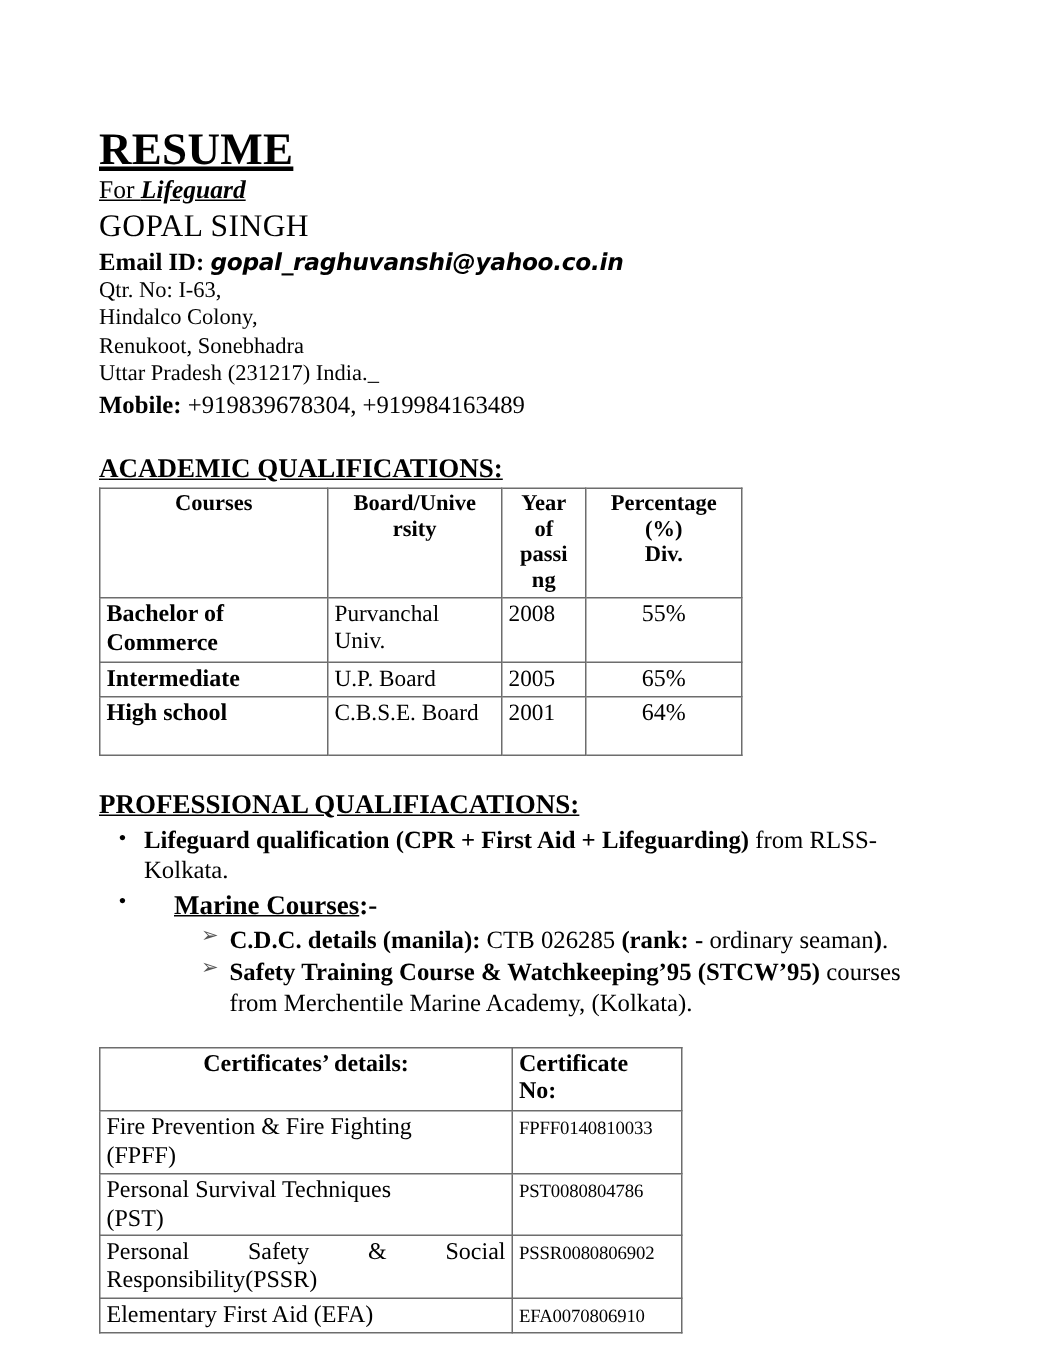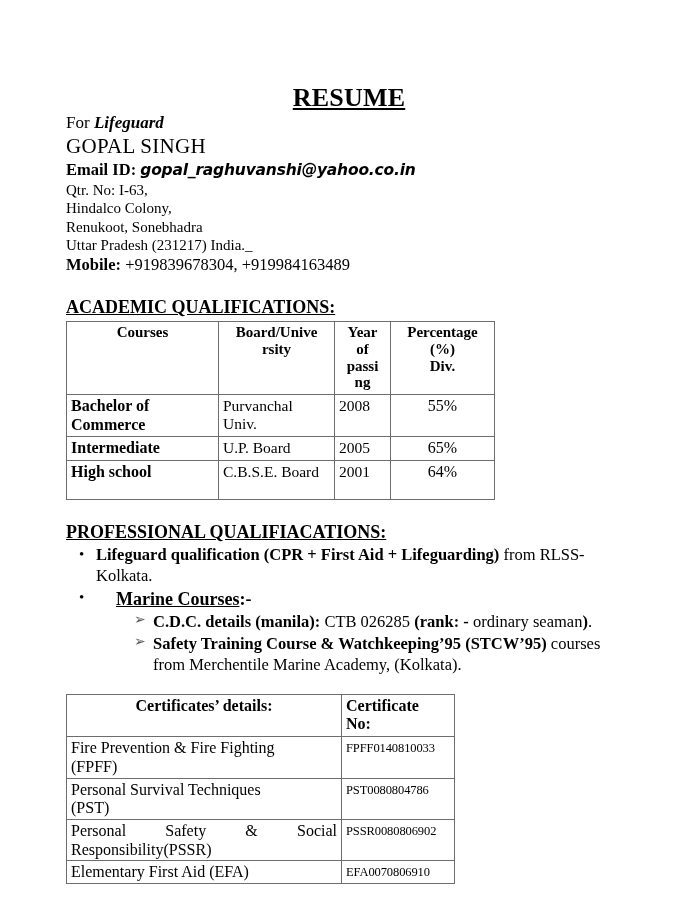--- a/index.html
+++ b/index.html
@@ -24,33 +24,33 @@
   }
   .content {
     position: absolute;
     left: 66px;
     top: 84px;
     width: 566px;
   }
 
   
   .doc-title {
-    font-size: 26px;
+    font-size: 30px;
     font-weight: bold;
     letter-spacing: 0.2px;
     text-decoration: underline;
     line-height: 1.08;
     margin: 0 0 1px 0;
     font-family: "Liberation Serif", serif;
-    text-align: center;
   }
   .for-line {
     font-size: 17px;
     line-height: 1.18;
     margin: 0 0 1px 0;
+    text-decoration: underline;
   }
   .for-line .role {
     font-weight: bold;
     font-style: italic;
   }
   .person-name {
     font-size: 21px;
     font-weight: normal;
     line-height: 1.15;
     margin: 0 0 2px 0;

